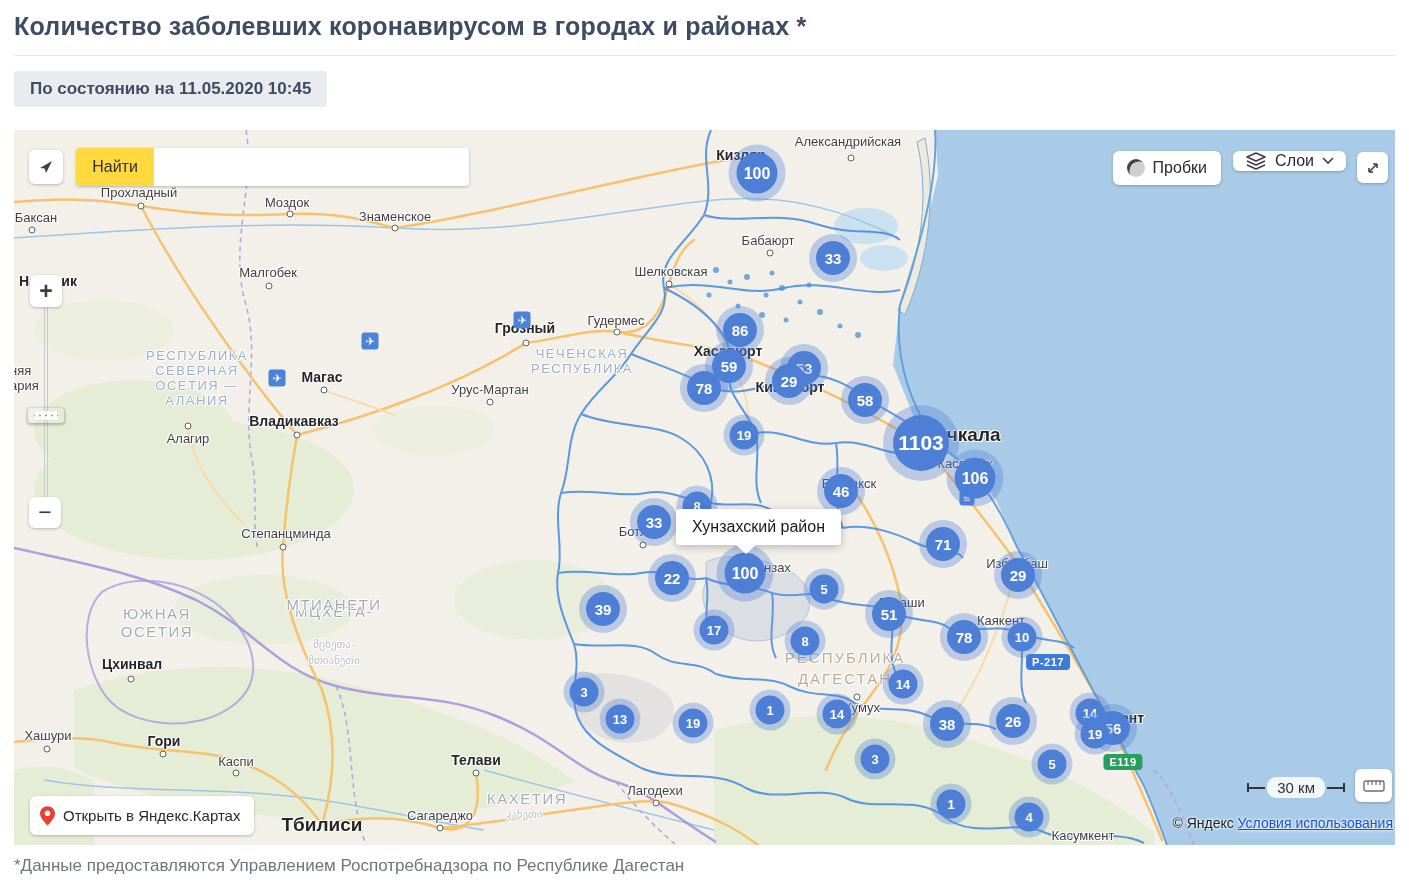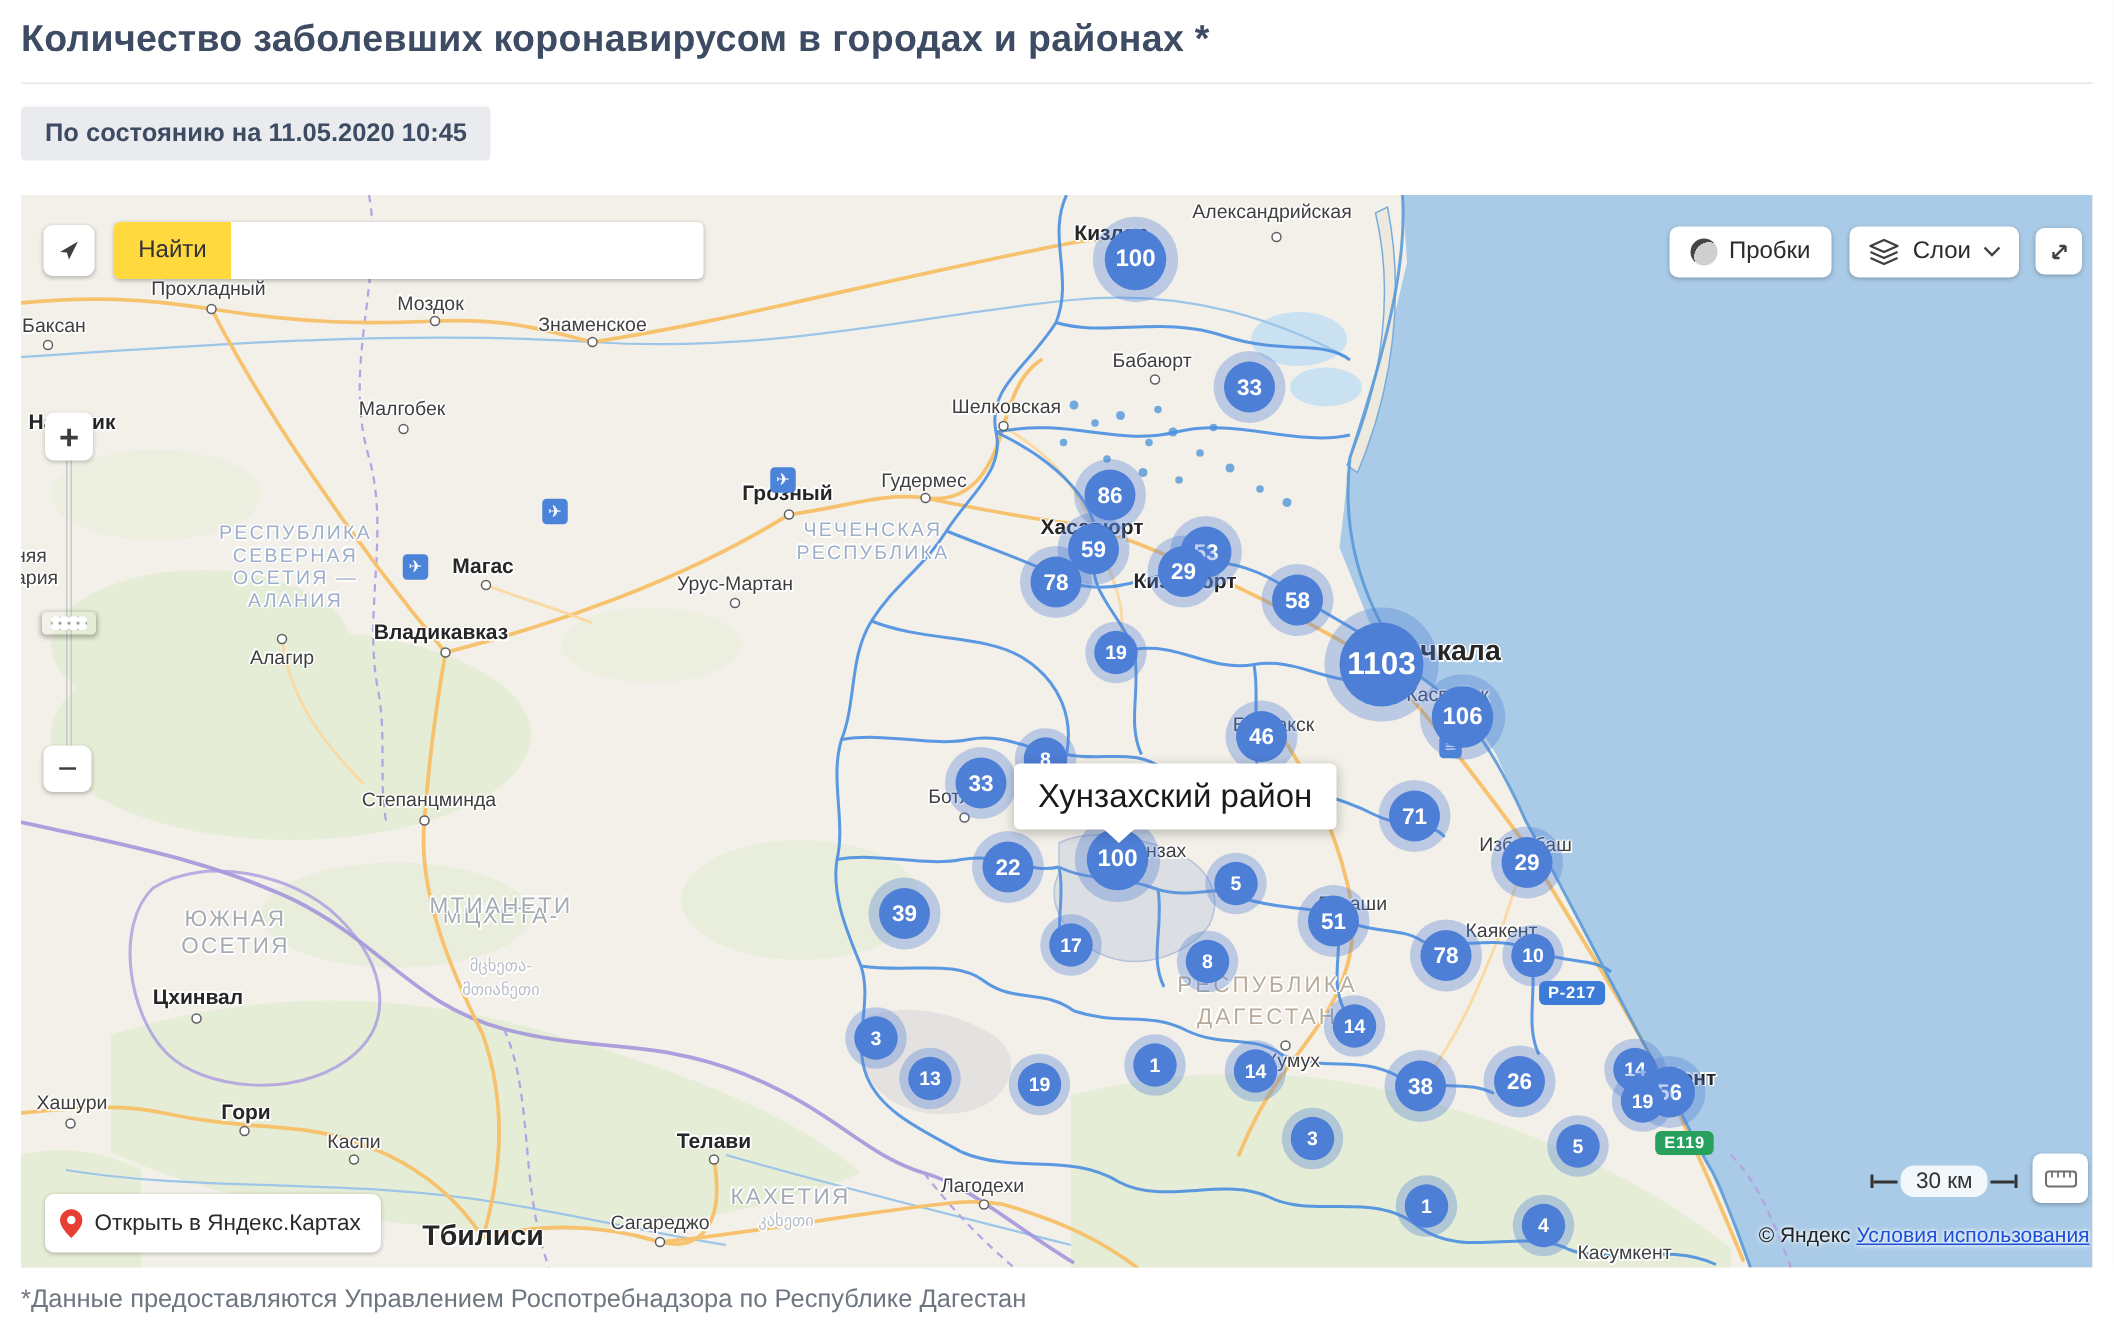--- a/index.html
+++ b/index.html
@@ -42,21 +42,21 @@
 
   .roadbadge { position:absolute; z-index:2; transform:translate(-50%,-50%); color:#fff;
                font-size:11px; font-weight:700; padding:2px 6px; border-radius:4px; letter-spacing:.5px; }
   .planeicon, .stationicon { position:absolute; z-index:2; transform:translate(-50%,-50%);
                width:17px; height:17px; background:#4b83d9; border-radius:3px; color:#fff;
                font-size:11px; display:flex; align-items:center; justify-content:center;
                font-family:"DejaVu Sans",sans-serif; }
   .stationicon { width:15px; height:15px; font-size:10px; }
 
   .tooltip { position:absolute; z-index:5; background:#fff; border-radius:4px;
-             box-shadow:0 2px 8px rgba(0,0,0,.25); padding:9px 16px; font-size:22px; color:#1a1a1a;
+             box-shadow:0 2px 8px rgba(0,0,0,.25); padding:9px 16px; font-size:16px; color:#1a1a1a;
              white-space:nowrap; }
   .tooltip .tip { position:absolute; bottom:-9px; left:59px; width:0; height:0;
              border-left:11px solid transparent; border-right:11px solid transparent;
              border-top:10px solid #fff; }
 
   
   .ctl { position:absolute; z-index:10; background:#fff; border-radius:6px;
          box-shadow:0 1px 3px rgba(0,0,0,.25); display:flex; align-items:center;
          justify-content:center; cursor:pointer; color:#2b2b2b; font-size:16px; }
   .geoloc { left:15px; top:20px; width:34px; height:34px; }
@@ -64,21 +64,21 @@
          background:#fff; border-radius:4px; box-shadow:0 1px 3px rgba(0,0,0,.25);
          display:flex; overflow:hidden; }
   .searchbox input { flex:1; border:0; outline:none; padding:0 14px; font-size:16px;
          font-family:"Liberation Sans",sans-serif; color:#222; }
   .searchbox input::placeholder { color:#9aa0a6; }
   .findbtn { width:78px; background:#ffd93d; border:0; font-size:16px; color:#32313a;
          cursor:pointer; font-family:"Liberation Sans",sans-serif; }
   .trafficbtn { right:174px; top:21px; height:34px; padding:0 14px; gap:8px; }
   .trafficdot { width:18px; height:18px; border-radius:50%;
          background:radial-gradient(circle at 68% 68%, #cfcfcf 56%, #454545 57%); }
-  .layersbtn { right:49px; top:21px; height:34px; padding:0 12px; gap:8px; }
+  .layersbtn { right:49px; top:21px; height:20px; padding:0 12px; gap:8px; }
   .fullbtn { right:7px; top:22px; width:31px; height:31px; }
 
   .zoomplus  { left:16px; top:145px; width:32px; height:32px; font-size:23px; font-weight:700; color:#3d3d3d; }
   .zoomtrack { position:absolute; z-index:9; left:30px; top:177px; width:4px; height:190px;
          border-left:1.5px solid #c9c9c9; border-right:1.5px solid #c9c9c9; }
   .zoomhandle { left:13px; top:277px; width:38px; height:17px; border-radius:4px;
          background-image:radial-gradient(#9a9a9a 1px, transparent 1.4px);
          background-size:6px 5px; background-position:center; background-repeat:repeat;
          background-clip:content-box; padding:4px 7px; }
   .zoomminus { left:15px; top:367px; width:32px; height:31px; font-size:23px; color:#3d3d3d; }

